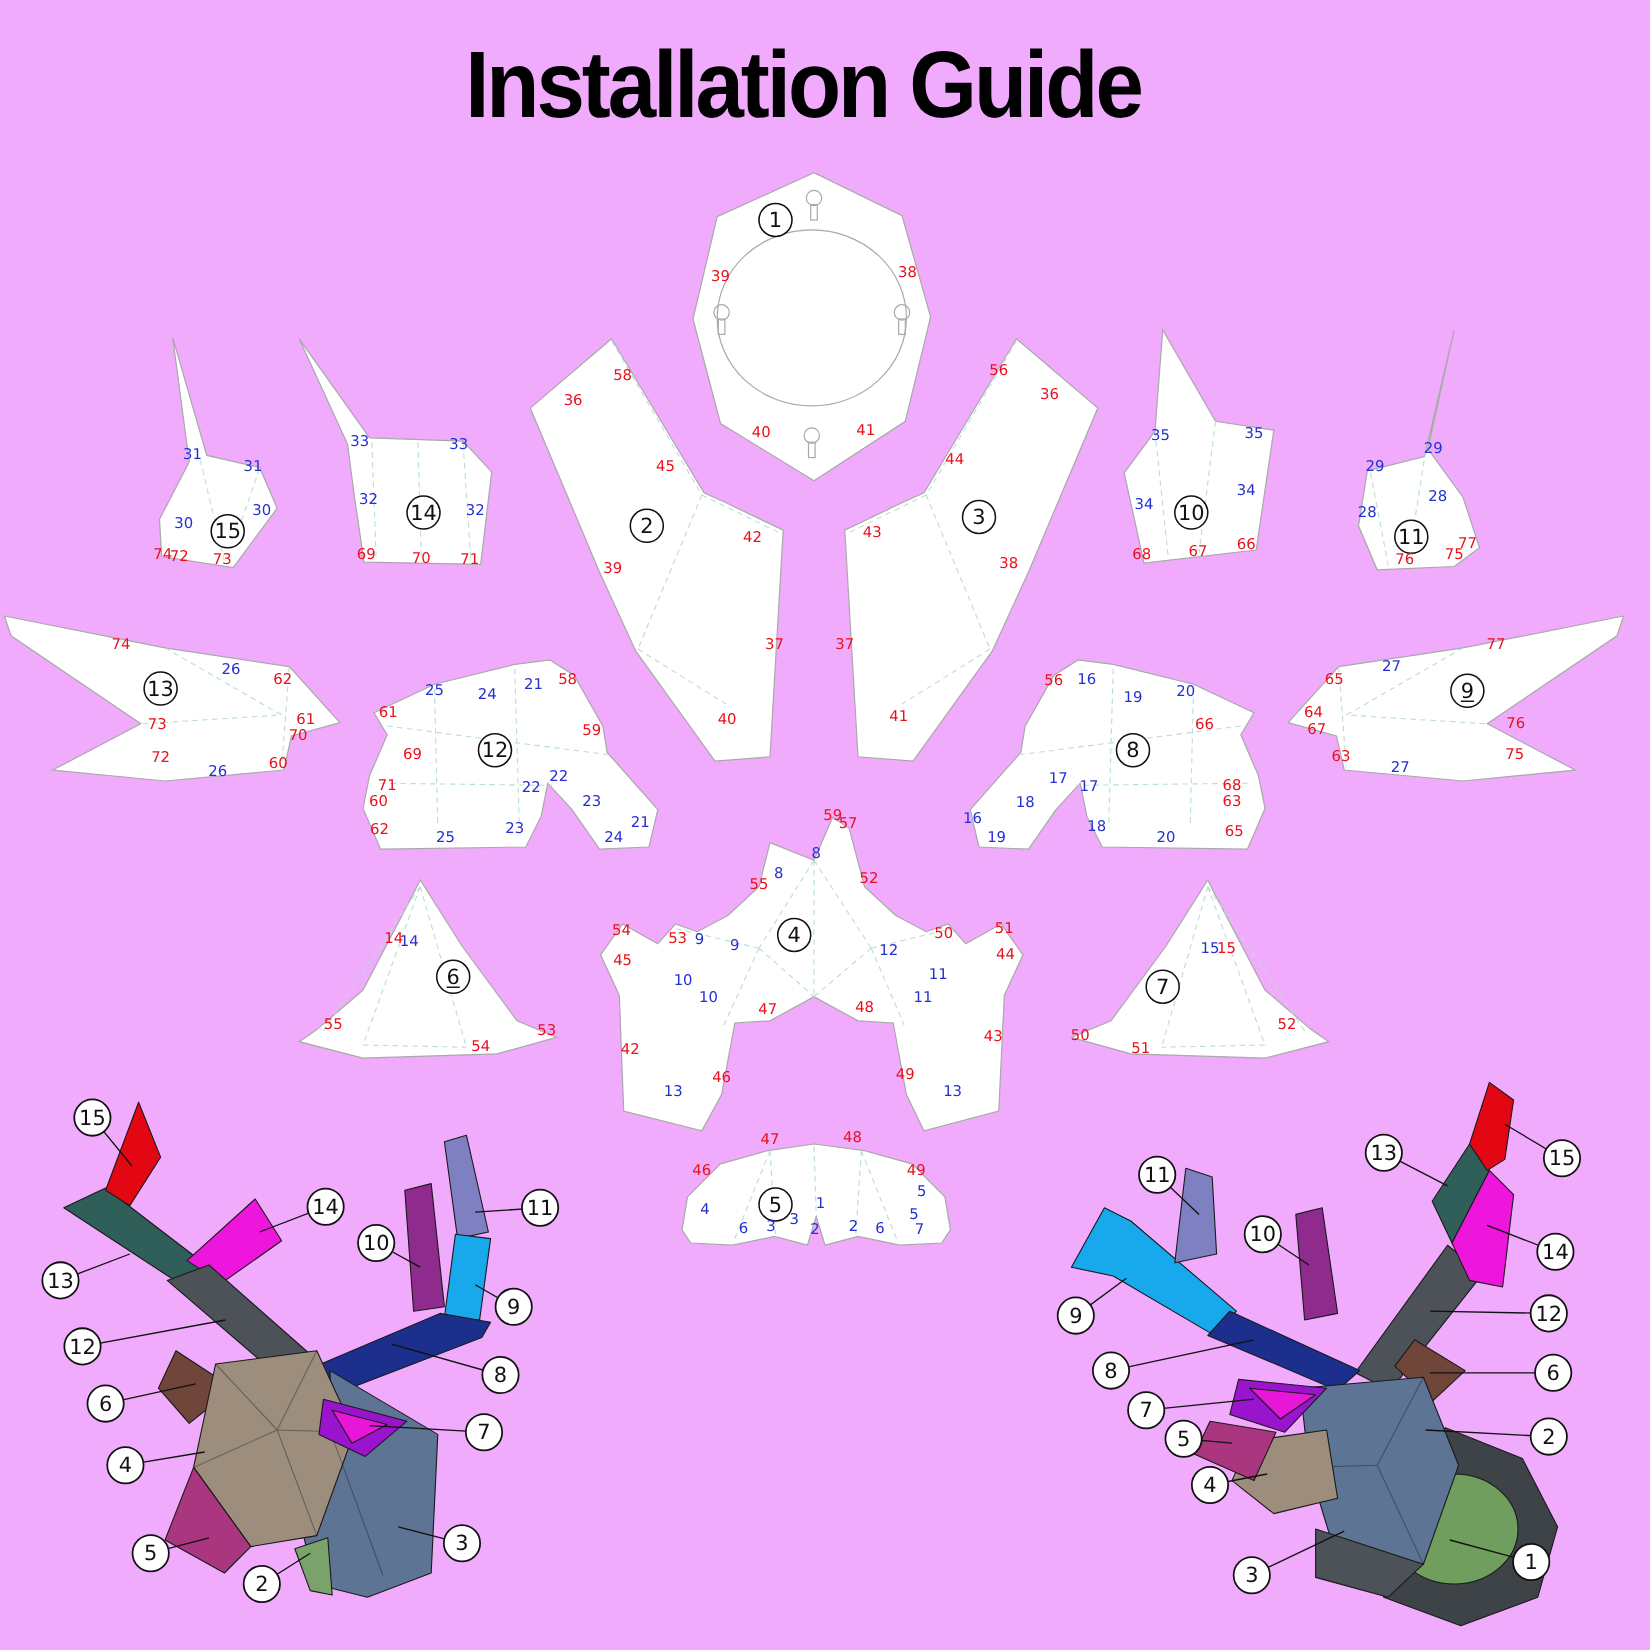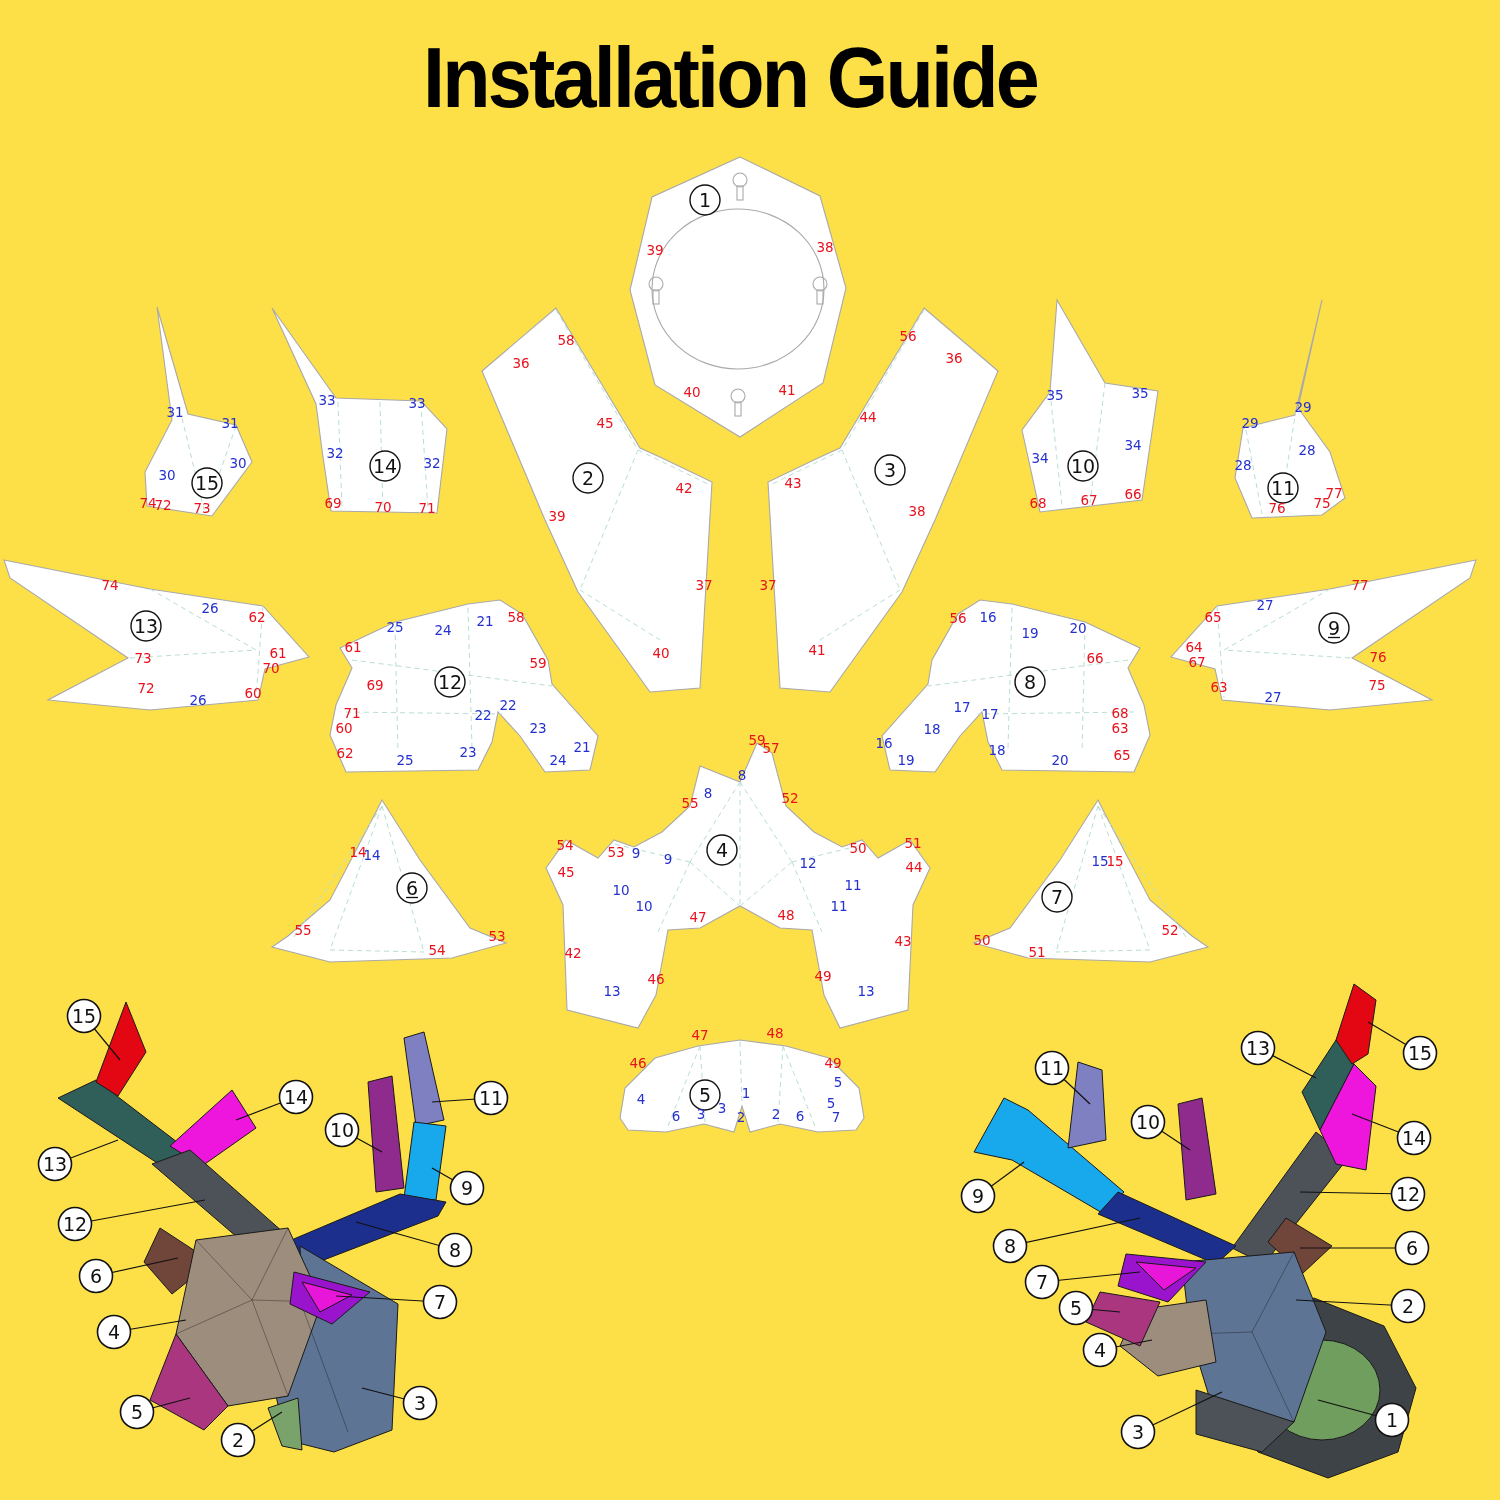--- a/index.html
+++ b/index.html
@@ -1,16 +1,16 @@
 <!DOCTYPE html>
 <html><head>
 <meta charset="utf-8">
 <style>
   html,body{margin:0;padding:0;background:#fff;}
-  .page{position:relative;width:1500px;height:1500px;background:#fde047;overflow:hidden;
+  .page{position:relative;width:1500px;height:1500px;background:#f0abfc;overflow:hidden;
         font-family:"Liberation Sans",sans-serif;}
   .title{position:absolute;top:28px;left:0;width:1460px;text-align:center;
          font-size:86px;font-weight:900;letter-spacing:-3px;color:#000;
          transform:scaleX(.92);transform-origin:50% 50%;
          font-family:"Liberation Sans",sans-serif;}
   svg{position:absolute;top:0;left:0;}
   .outl{fill:#ffffff;stroke:#a9a9a9;stroke-width:1.1px;}
   .hole{fill:none;stroke:#a9a9a9;stroke-width:1.1px;}
   .fold{fill:none;stroke:#b9ded2;stroke-width:1px;stroke-dasharray:5 4;}
   .facet{fill:none;stroke:rgba(0,0,0,.32);stroke-width:1px;}

